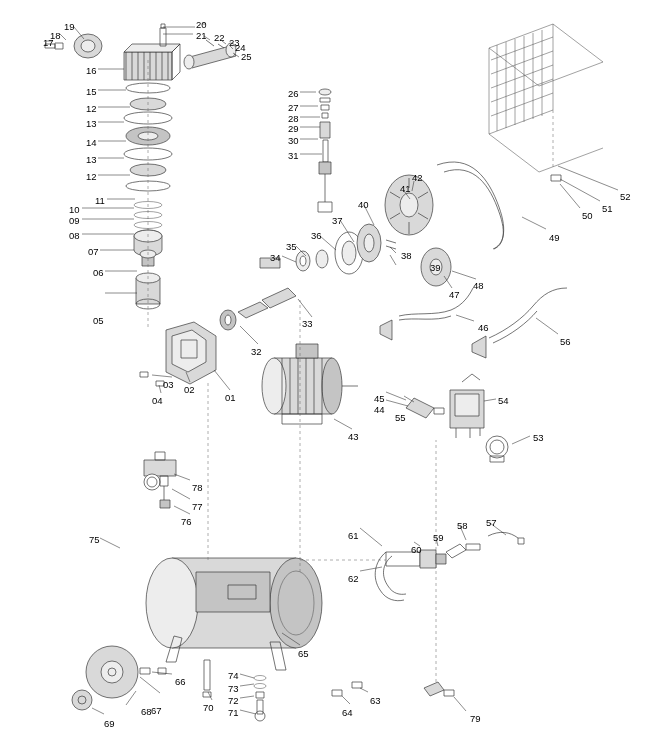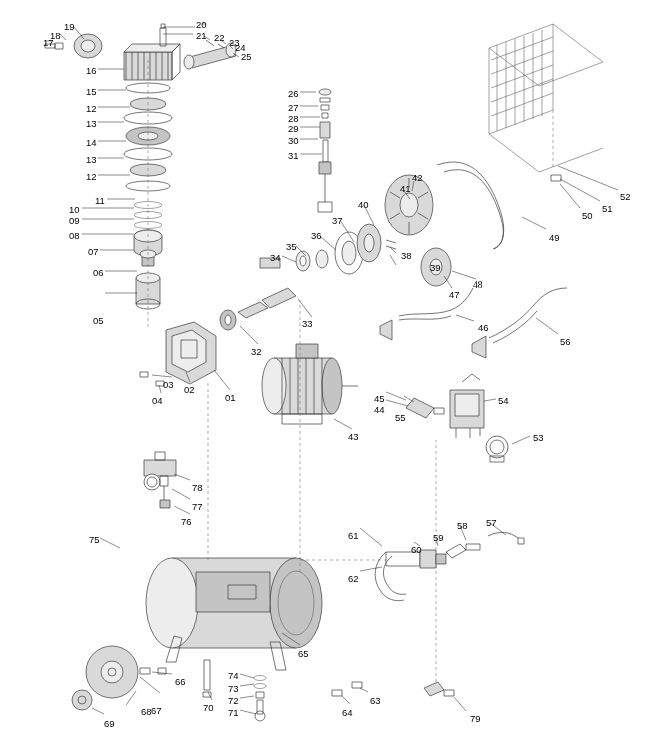--- a/index.html
+++ b/index.html
@@ -403,21 +403,21 @@
     <span class="callout" style="left:412px;top:173px;">42</span>
     <span class="callout" style="left:400px;top:184px;">41</span>
     <span class="callout" style="left:358px;top:200px;">40</span>
     <span class="callout" style="left:332px;top:216px;">37</span>
     <span class="callout" style="left:311px;top:231px;">36</span>
     <span class="callout" style="left:286px;top:242px;">35</span>
     <span class="callout" style="left:270px;top:253px;">34</span>
     <span class="callout" style="left:401px;top:251px;">38</span>
     <span class="callout" style="left:398px;top:263px;margin-left:32px;">39</span>
     <span class="callout" style="left:449px;top:290px;">47</span>
-    <span class="callout" style="left:473px;top:281px;font-family:Liberation Serif, serif;">48</span>
+    <span class="callout" style="left:473px;top:281px;">48</span>
     <span class="callout" style="left:549px;top:233px;">49</span>
     <span class="callout" style="left:582px;top:211px;">50</span>
     <span class="callout" style="left:602px;top:204px;">51</span>
     <span class="callout" style="left:620px;top:192px;">52</span>
     <span class="callout" style="left:302px;top:319px;">33</span>
     <span class="callout" style="left:251px;top:347px;">32</span>
     <span class="callout" style="left:478px;top:323px;">46</span>
     <span class="callout" style="left:560px;top:337px;">56</span>
     <span class="callout" style="left:163px;top:380px;">03</span>
     <span class="callout" style="left:152px;top:396px;">04</span>

